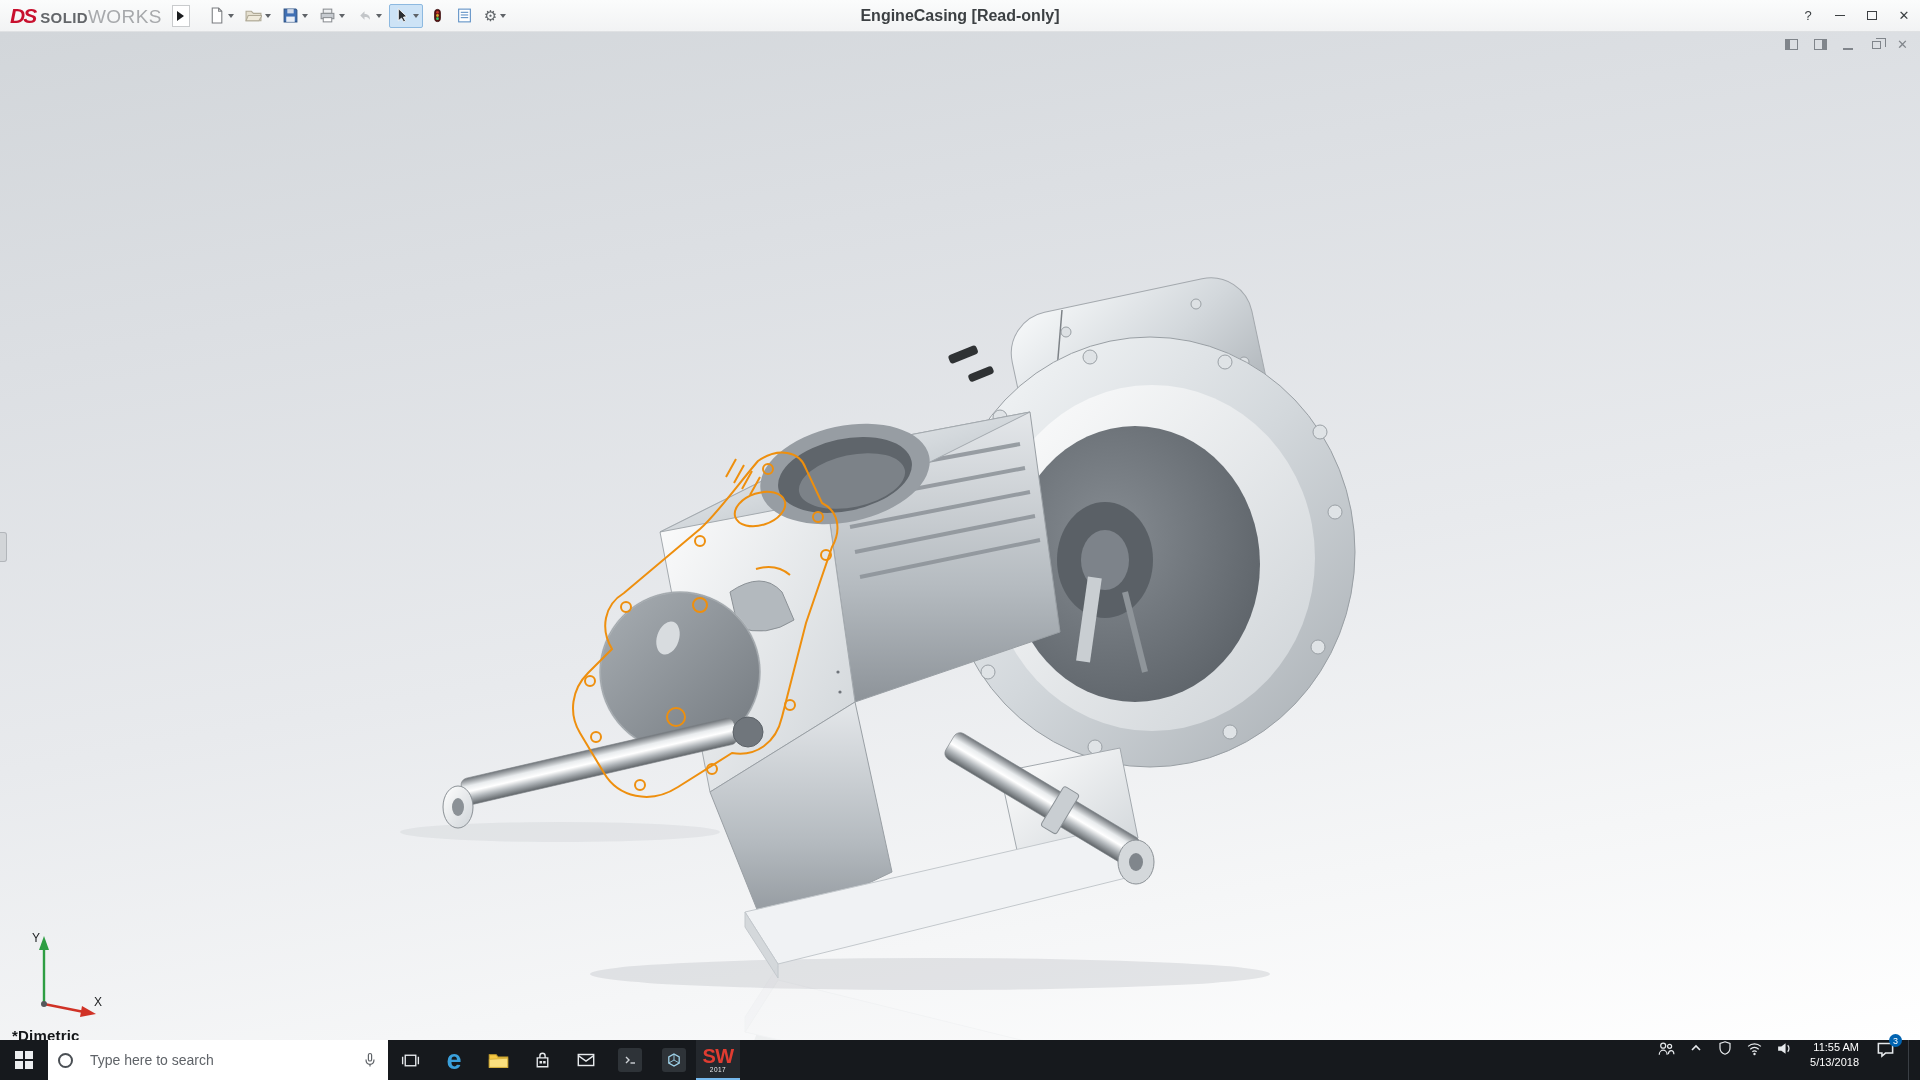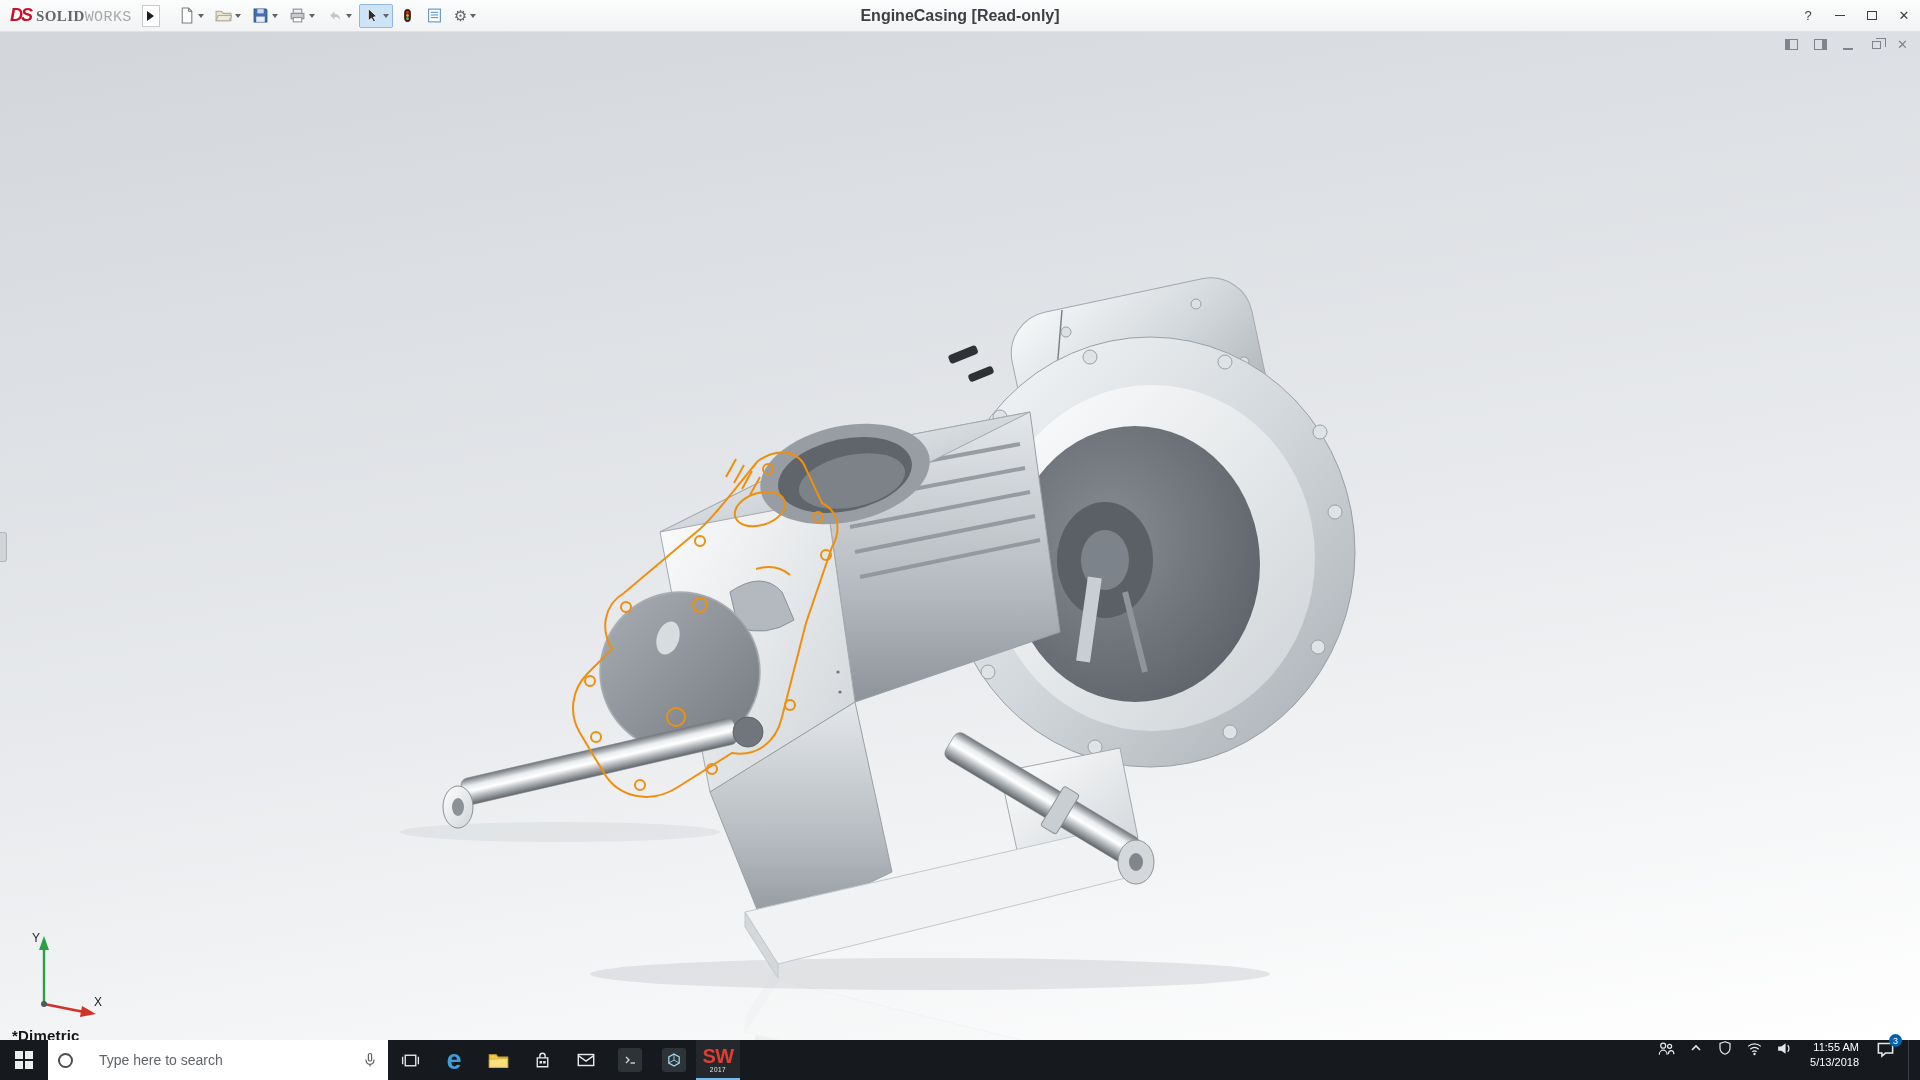--- a/index.html
+++ b/index.html
@@ -1,23 +1,23 @@
 <!DOCTYPE html>
 <html><head>
 <meta charset="utf-8">
 <style>
   * { margin:0; padding:0; box-sizing:border-box; }
   html,body { width:1920px; height:1080px; overflow:hidden; font-family:"Liberation Sans", sans-serif; background:#e8eaec; user-select:none; }
 
   
   .titlebar { position:absolute; top:0; left:0; width:1920px; height:32px; background:linear-gradient(#fbfcfc,#f2f3f4); border-bottom:1px solid #dfe1e3; display:flex; align-items:center; z-index:30; }
   .brand { display:flex; align-items:baseline; margin-left:10px; white-space:nowrap; }
-  .brand .ds { color:#c8102e; font-weight:bold; font-style:italic; font-size:18px; margin-right:5px; letter-spacing:-2px; }
-  .brand .solid { color:#63666a; font-weight:bold; font-size:15px; letter-spacing:.4px;font-family:Liberation Serif, serif; }
-  .brand .works { color:#a7a9ac; font-weight:normal; font-size:15px; letter-spacing:.4px;font-family:Liberation Mono, monospace; }
+  .brand .ds { color:#c8102e; font-weight:bold; font-style:italic; font-size:21px; margin-right:5px; letter-spacing:-2px; }
+  .brand .solid { color:#63666a; font-weight:bold; font-size:15px; letter-spacing:.4px; }
+  .brand .works { color:#a7a9ac; font-weight:normal; font-size:19px; letter-spacing:.4px; }
   .flyout-btn { margin:0 14px 0 10px; width:18px; height:22px; display:flex; align-items:center; justify-content:center; border:1px solid #c9cbcd; background:#fff; }
   .flyout-tri { width:0; height:0; border-left:7px solid #1b1d1f; border-top:5px solid transparent; border-bottom:5px solid transparent; }
   .toolbar { display:flex; align-items:center; gap:3px; }
   .tb-btn { height:24px; display:flex; align-items:center; padding:0 3px; border-radius:2px; border:1px solid transparent; }
   .tb-btn.selected { background:#cde3f6; border-color:#8db9e0; }
   .chev { width:0; height:0; border-top:4px solid #5f6368; border-left:3.5px solid transparent; border-right:3.5px solid transparent; margin-left:3px; }
   .gear { font-size:15px; color:#5f6468; line-height:1; }
   .win-title { position:absolute; left:50%; transform:translateX(-50%); font-size:16px; color:#3c4043;font-weight:bold; }
   .win-ctrls { margin-left:auto; display:flex; height:100%; align-items:stretch; }
   .wc { width:32px; display:flex; align-items:center; justify-content:center; color:#3c4043; font-size:13px; }
@@ -41,21 +41,21 @@
   .collapsed-tab { position:absolute; left:0; top:500px; width:7px; height:30px; background:#d2d5d8; border:1px solid #b2b6ba; border-left:none; border-radius:0 3px 3px 0; z-index:5; }
   .triad { position:absolute; left:14px; bottom:22px; }
   .view-label { position:absolute; left:12px; bottom:-4px; font-size:15px; color:#141619; font-weight:bold; letter-spacing:.2px; }
 
   
   .taskbar { position:absolute; bottom:0; left:0; width:1920px; height:40px; background:#16191d; display:flex; align-items:stretch; z-index:40; }
   .tb-item { display:flex; align-items:center; justify-content:center; }
   .start { width:48px; }
   .winlogo { display:grid; grid-template-columns:8px 8px; grid-template-rows:8px 8px; gap:2px; }
   .winlogo span { background:#eceef0; display:block; }
-  .searchbox { width:340px; background:#ffffff; display:flex; align-items:center; padding:0 10px; gap:26px; }
+  .searchbox { width:340px; background:#ffffff; display:flex; align-items:center; padding:0 10px; gap:17px; }
   .cortana-ring { width:15px; height:15px; border-radius:50%; border:2px solid #4a4f54; flex:none; }
   .searchbox input { flex:1; border:none; outline:none; background:transparent; font-size:14px; color:#202124; font-family:"Liberation Sans",sans-serif; }
   .searchbox input::placeholder { color:#5f6368; }
   .app { width:44px; position:relative; }
   .edge-e { color:#3aa0dc; font-size:27px; font-weight:bold; line-height:1; }
   .dark-tile { width:24px; height:24px; background:#2e3338; border-radius:3px; display:flex; align-items:center; justify-content:center; }
   .sw-box { display:flex; flex-direction:column; align-items:center; line-height:1; }
   .sw-box .sw { color:#e03c31; font-weight:bold; font-size:20px; letter-spacing:-.5px; }
   .sw-box .yr { color:#e8eaec; font-size:6.5px; margin-top:1px; letter-spacing:.5px; }
   .app.active { background:#24282d; box-shadow:inset 0 -2px 0 #76b9ed; }

